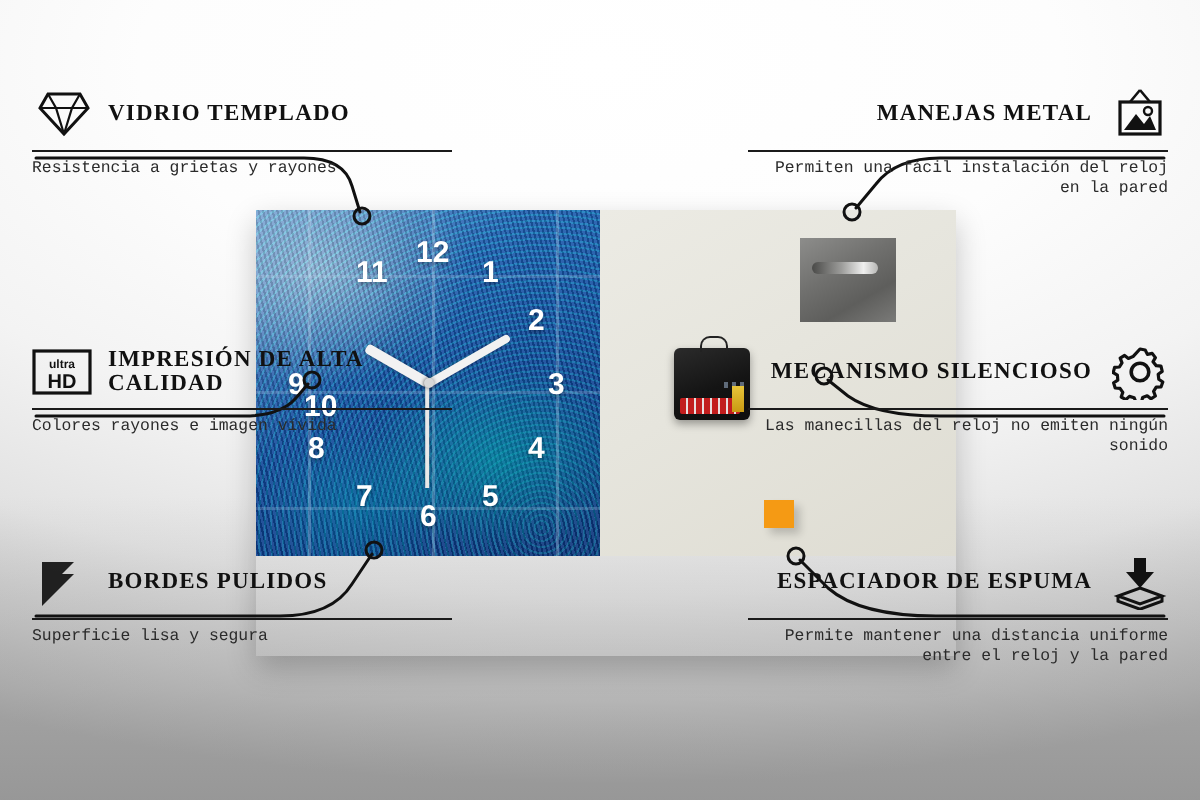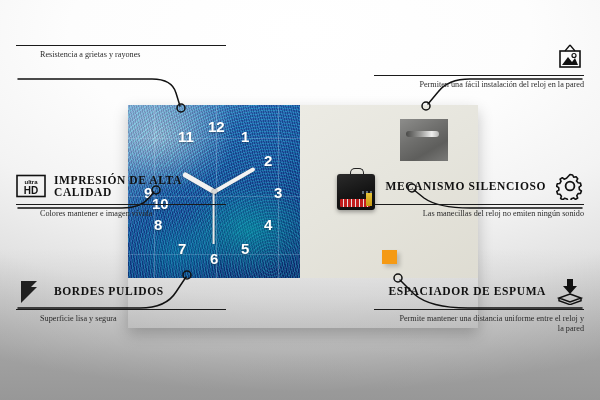--- a/index.html
+++ b/index.html
@@ -79,21 +79,21 @@
   .callout{position:absolute;width:210px;}
   .callout.l{text-align:left;}
   .callout.r{text-align:right;}
   .ctop{display:flex;align-items:center;gap:8px;}
   .callout.r .ctop{flex-direction:row-reverse;}
   .icon{flex:0 0 auto;width:30px;height:30px;display:flex;align-items:center;justify-content:flex-end;color:#111;}
   .icon svg{display:block;}
   .ttl{font-family:"Liberation Serif",serif;font-weight:700;font-size:11.5px;line-height:12.5px;
     letter-spacing:.6px;color:#111;text-transform:uppercase;flex:1 1 auto;}
   .rule{height:0;border-top:1.4px solid #1a1a1a;margin:3px 0 4px 0;}
-  .desc{font-family:Liberation Serif, serif;font-size:8.2px;line-height:10px;color:#2b2b2b;margin-left:24px;}
+  .desc{font-family:Liberation Mono, monospace;font-size:8.2px;line-height:10px;color:#2b2b2b;}
 
   
   .leaders{position:absolute;inset:0;pointer-events:none;}
   .node{fill:none;stroke:#111;stroke-width:1.5px;}
   .lead{fill:none;stroke:#111;stroke-width:1.5px;stroke-linecap:round;}
 </style>
 </head>
 <body>
 
 <div id="stage">
@@ -155,37 +155,46 @@
     <circle class="node" cx="426" cy="106" r="4"></circle>
 
     <path class="lead" d="M582 208 H470 Q438 208 424 198 L414 190"></path>
     <circle class="node" cx="412" cy="188" r="4"></circle>
 
     <path class="lead" d="M582 308 H468 Q430 308 414 294 L400 280"></path>
     <circle class="node" cx="398" cy="278" r="4"></circle>
   </svg>
 
   <div class="callout l" style="left:16px;top:42px;">
+    <div class="ctop">
+      <div class="icon">
+        <svg width="28" height="24" viewBox="0 0 28 24">
+          <path d="M6 2 H22 L26 9 L14 22 L2 9 Z" fill="none" stroke="#111" stroke-width="1.5"></path>
+          <path d="M2 9 H26 M6 2 L10 9 L14 22 M22 2 L18 9 L14 22 M10 9 H18" fill="none" stroke="#111" stroke-width="1.1"></path>
+        </svg>
+      </div>
+      <div class="ttl">VIDRIO TEMPLADO</div>
+    </div>
     <div class="rule"></div>
     <div class="desc">Resistencia a grietas y rayones</div>
   </div>
 
   <div class="callout l" style="left:16px;top:171px;">
     <div class="ctop">
       <div class="icon">
         <svg width="30" height="24" viewBox="0 0 30 24">
           <rect x="1" y="1.5" width="28" height="21" fill="none" stroke="#111" stroke-width="1.6"></rect>
           <text x="15" y="10" font-family="Liberation Sans, sans-serif" font-size="6" font-weight="700" text-anchor="middle" fill="#111">ultra</text>
           <text x="15" y="20" font-family="Liberation Sans, sans-serif" font-size="10" font-weight="700" text-anchor="middle" fill="#111">HD</text>
         </svg>
       </div>
       <div class="ttl">IMPRESIÓN DE ALTA CALIDAD</div>
     </div>
     <div class="rule"></div>
-    <div class="desc">Colores mantener e imagen vívida</div>
+    <div class="desc">Colores rayones e imagen vívida</div>
   </div>
 
   <div class="callout l" style="left:16px;top:276px;">
     <div class="ctop">
       <div class="icon">
         <svg width="26" height="24" viewBox="0 0 26 24">
           <path d="M1 2 L17 2 L1 18 Z M1 8 L17 8 L1 24 Z" fill="#111" opacity=".92"></path>
           <path d="M19 2 L19 22" stroke="#111" stroke-width="0"></path>
         </svg>
       </div>
@@ -198,20 +207,21 @@
   <div class="callout r" style="left:374px;top:42px;">
     <div class="ctop">
       <div class="icon">
         <svg width="28" height="26" viewBox="0 0 28 26">
           <path d="M14 1 L9 7 M14 1 L19 7" fill="none" stroke="#111" stroke-width="1.3"></path>
           <rect x="4" y="7" width="20" height="16" fill="none" stroke="#111" stroke-width="1.6"></rect>
           <path d="M6 21 L12 13 L16 18 L19 14 L22 21 Z" fill="#111"></path>
           <circle cx="18" cy="11.5" r="2" fill="none" stroke="#111" stroke-width="1.2"></circle>
         </svg>
       </div>
+      <div class="ttl">MANEJAS METAL</div>
     </div>
     <div class="rule"></div>
     <div class="desc">Permiten una fácil instalación del reloj en la pared</div>
   </div>
 
   <div class="callout r" style="left:374px;top:171px;">
     <div class="ctop">
       <div class="icon">
         <svg width="28" height="28" viewBox="0 0 28 28">
           <path d="M14 2.5 l2.6 .5 1.1 2.2 2.4-.5 1.6 2.1-1.2 2.1 1.6 1.9 2.4 .3 .6 2.6-2 1.4 .3 2.5 2 1.4-.9 2.5-2.4 .1-1.3 2.1 .9 2.3-2.2 1.4-1.9-1.5-2.3 .9-.6 2.4h-2.7l-.9-2.3-2.4-.7-1.8 1.6-2.3-1.3 .8-2.3-1.4-2-2.4-.2-.8-2.6 2.1-1.3-.2-2.5-2.1-1.3 .7-2.6 2.4-.2 1.3-2.1-.9-2.3 2.2-1.4 1.9 1.5 2.3-.9z" fill="none" stroke="#111" stroke-width="1.6" stroke-linejoin="round"></path>

